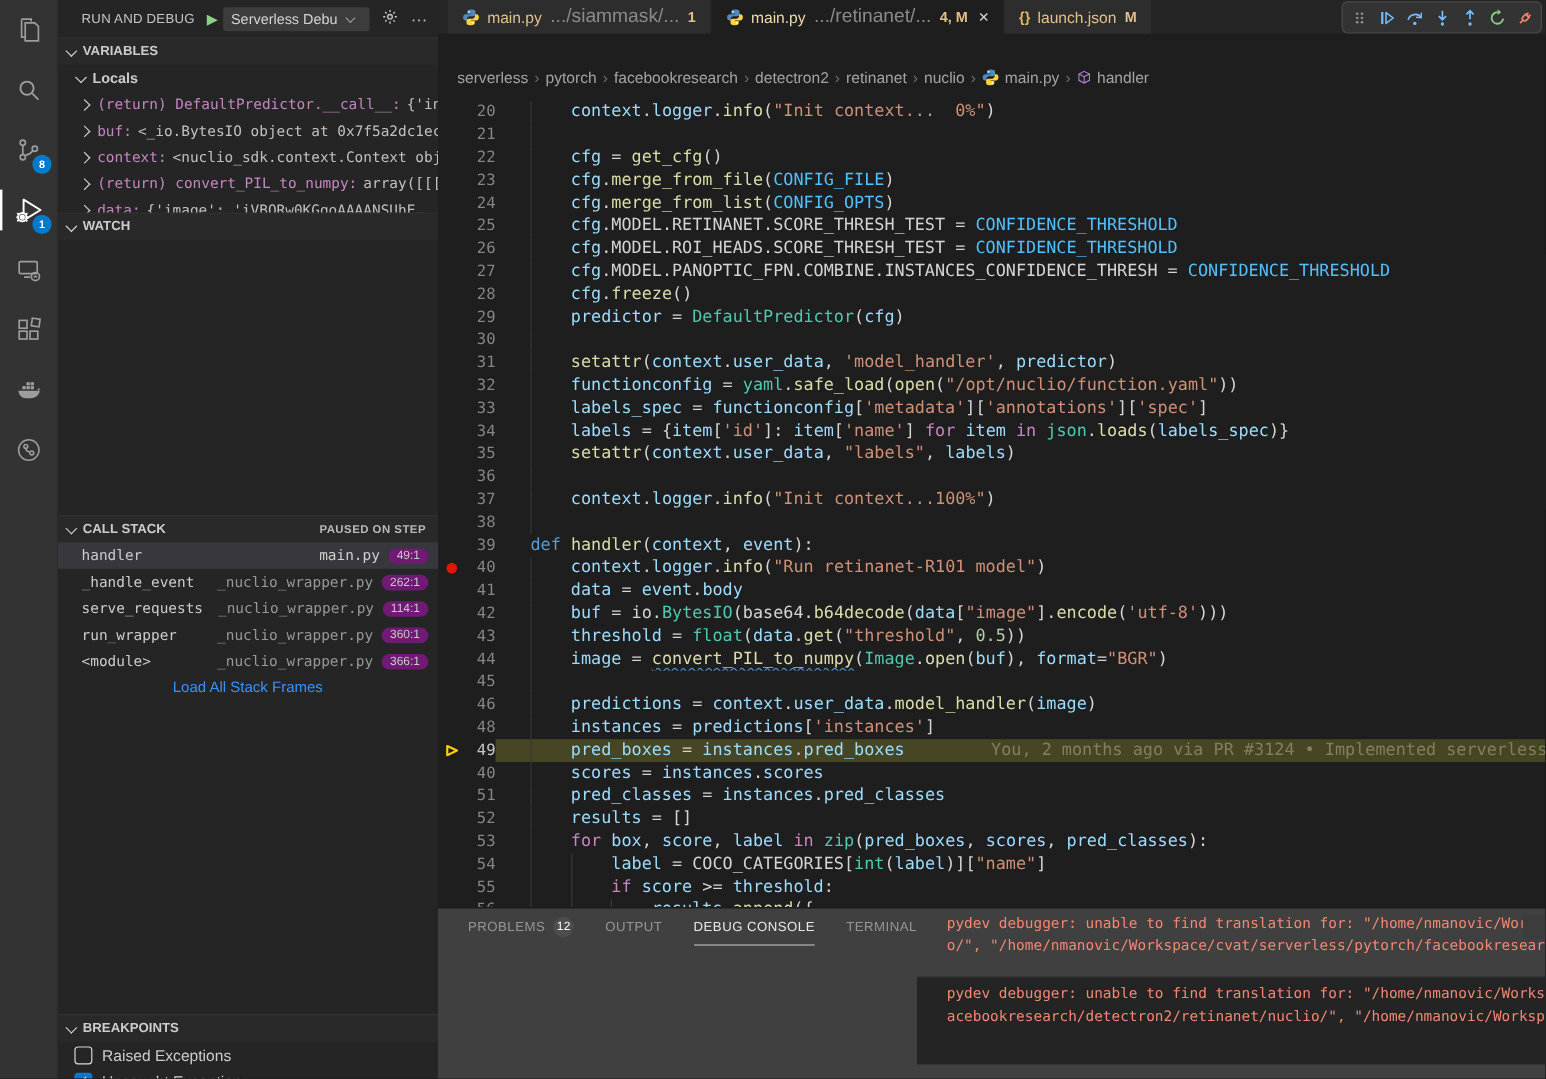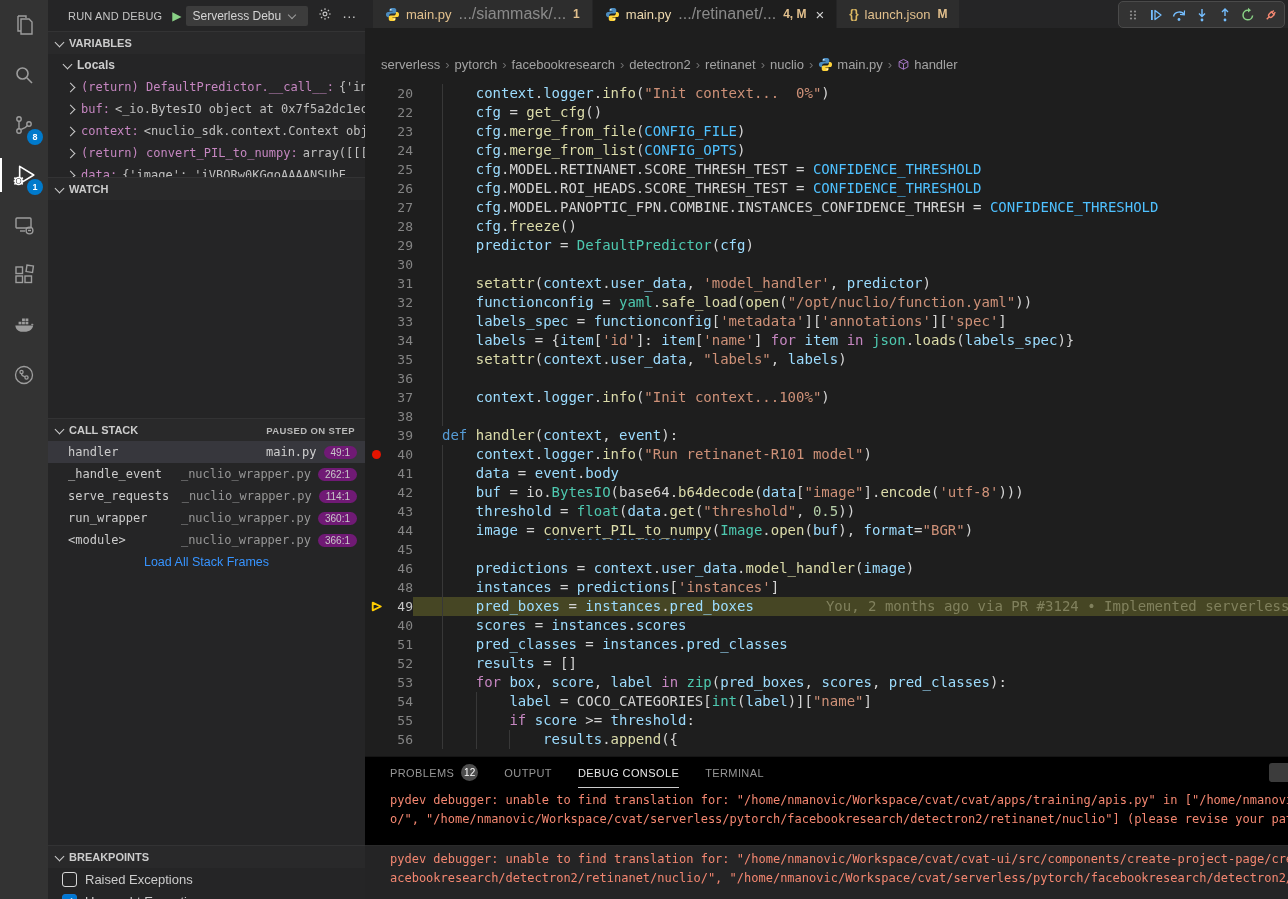--- a/index.html
+++ b/index.html
@@ -78,22 +78,22 @@
   .lnum.cur{color:#c6c6c6;}
   .lcontent{flex:1;padding-left:29px;overflow:hidden;}
   .lcontent.cur{background:rgba(255,255,64,0.18);}
   .ind{display:inline-block;width:4ch;height:19px;border-left:1px solid #383838;box-sizing:border-box;vertical-align:top;}
   .tk-v{color:#9cdcfe}.tk-fn{color:#dcdcaa}.tk-s{color:#ce9178}.tk-k{color:#c586c0}
   .tk-kd{color:#569cd6}.tk-cls{color:#4ec9b0}.tk-c{color:#4fc1ff}.tk-n{color:#b5cea8}.tk-p{color:#d4d4d4}
   .sq{text-decoration:underline wavy #4e94ce 1px;text-underline-offset:3px;}
   .blame{display:inline-block;margin-left:72px;color:#8b8b67;opacity:.85;}
 
   
-  .panel{height:142px;flex:none;border-top:1px solid #151515;background:#000000;position:relative;
-         display:flex;flex-direction:column;}
+  .panel{height:142px;flex:none;border-top:1px solid #151515;background:#404040;position:relative;
+         display:flex;flex-direction:row;}
   .panel-tabs{height:31px;display:flex;align-items:center;padding-left:25px;gap:26px;font-size:11px;
               color:#969696;letter-spacing:.4px;flex:none;}
   .ptab{display:flex;align-items:center;gap:7px;height:100%;}
   .ptab.active{color:#e7e7e7;box-shadow:inset 0 -1px #cccccc;}
   .pbadge{background:#4d4d4d;color:#ffffff;border-radius:50%;min-width:17px;height:17px;line-height:17px;
           text-align:center;font-size:10px;}
   .panel-filter{position:absolute;right:-5px;top:6px;width:24px;height:19px;background:#3c3c3c;border-radius:3px;}
   .console{flex:1;overflow:hidden;font-family:"DejaVu Sans Mono",monospace;font-size:12px;line-height:19px;
            color:#f48771;white-space:pre;padding:3px 0 0 25px;}
   .console-block{margin-bottom:16px;}
@@ -227,21 +227,21 @@
         </div>
     </div>
 
     <div class="section" style="top:177px;height:242px;">
       <div class="section-h">
         <span class="chev down"></span>
         <span>WATCH</span>
       </div>
     </div>
 
-    <div class="section" style="top:418px;height:426px;">
+    <div class="section" style="top:429px;height:426px;">
       <div class="section-h">
         <span class="chev down"></span>
         <span>CALL STACK</span>
         <span class="paused-badge">PAUSED ON STEP</span>
       </div>
       <div id="stack-rows">
           <div class="frame-row sel">
             <span class="frame-fn">handler</span>
             <span class="frame-right">
               <span class="frame-file">main.py</span>
@@ -432,20 +432,21 @@
               <path d="M8 1.8 L13.4 4.5 V11 L8 13.8 L2.6 11 V4.5 Z"></path>
               <path d="M2.6 4.5 L8 7.2 L13.4 4.5 M8 7.2 V13.8"></path>
             </svg>
           </span>
           <span>handler</span>
         </span>
       </div>
 
     <div class="code" id="code">
         <div class="cl"><div class="glyph"></div><div class="lnum">20</div><div class="lcontent"><span class="ind"></span><span class="tk-v">context</span><span class="tk-p">.</span><span class="tk-v">logger</span><span class="tk-p">.</span><span class="tk-fn">info</span><span class="tk-p">(</span><span class="tk-s">"Init context...  0%"</span><span class="tk-p">)</span></div></div>
+        <div class="cl"><div class="glyph"></div><div class="lnum">21</div><div class="lcontent"><span class="ind"></span></div></div>
         <div class="cl"><div class="glyph"></div><div class="lnum">22</div><div class="lcontent"><span class="ind"></span><span class="tk-v">cfg</span><span class="tk-p"> = </span><span class="tk-fn">get_cfg</span><span class="tk-p">()</span></div></div>
         <div class="cl"><div class="glyph"></div><div class="lnum">23</div><div class="lcontent"><span class="ind"></span><span class="tk-v">cfg</span><span class="tk-p">.</span><span class="tk-fn">merge_from_file</span><span class="tk-p">(</span><span class="tk-c">CONFIG_FILE</span><span class="tk-p">)</span></div></div>
         <div class="cl"><div class="glyph"></div><div class="lnum">24</div><div class="lcontent"><span class="ind"></span><span class="tk-v">cfg</span><span class="tk-p">.</span><span class="tk-fn">merge_from_list</span><span class="tk-p">(</span><span class="tk-c">CONFIG_OPTS</span><span class="tk-p">)</span></div></div>
         <div class="cl"><div class="glyph"></div><div class="lnum">25</div><div class="lcontent"><span class="ind"></span><span class="tk-v">cfg</span><span class="tk-p">.MODEL.RETINANET.SCORE_THRESH_TEST = </span><span class="tk-c">CONFIDENCE_THRESHOLD</span></div></div>
         <div class="cl"><div class="glyph"></div><div class="lnum">26</div><div class="lcontent"><span class="ind"></span><span class="tk-v">cfg</span><span class="tk-p">.MODEL.ROI_HEADS.SCORE_THRESH_TEST = </span><span class="tk-c">CONFIDENCE_THRESHOLD</span></div></div>
         <div class="cl"><div class="glyph"></div><div class="lnum">27</div><div class="lcontent"><span class="ind"></span><span class="tk-v">cfg</span><span class="tk-p">.MODEL.PANOPTIC_FPN.COMBINE.INSTANCES_CONFIDENCE_THRESH = </span><span class="tk-c">CONFIDENCE_THRESHOLD</span></div></div>
         <div class="cl"><div class="glyph"></div><div class="lnum">28</div><div class="lcontent"><span class="ind"></span><span class="tk-v">cfg</span><span class="tk-p">.</span><span class="tk-fn">freeze</span><span class="tk-p">()</span></div></div>
         <div class="cl"><div class="glyph"></div><div class="lnum">29</div><div class="lcontent"><span class="ind"></span><span class="tk-v">predictor</span><span class="tk-p"> = </span><span class="tk-cls">DefaultPredictor</span><span class="tk-p">(</span><span class="tk-v">cfg</span><span class="tk-p">)</span></div></div>
         <div class="cl"><div class="glyph"></div><div class="lnum">30</div><div class="lcontent"><span class="ind"></span></div></div>
         <div class="cl"><div class="glyph"></div><div class="lnum">31</div><div class="lcontent"><span class="ind"></span><span class="tk-fn">setattr</span><span class="tk-p">(</span><span class="tk-v">context</span><span class="tk-p">.</span><span class="tk-v">user_data</span><span class="tk-p">, </span><span class="tk-s">'model_handler'</span><span class="tk-p">, </span><span class="tk-v">predictor</span><span class="tk-p">)</span></div></div>

